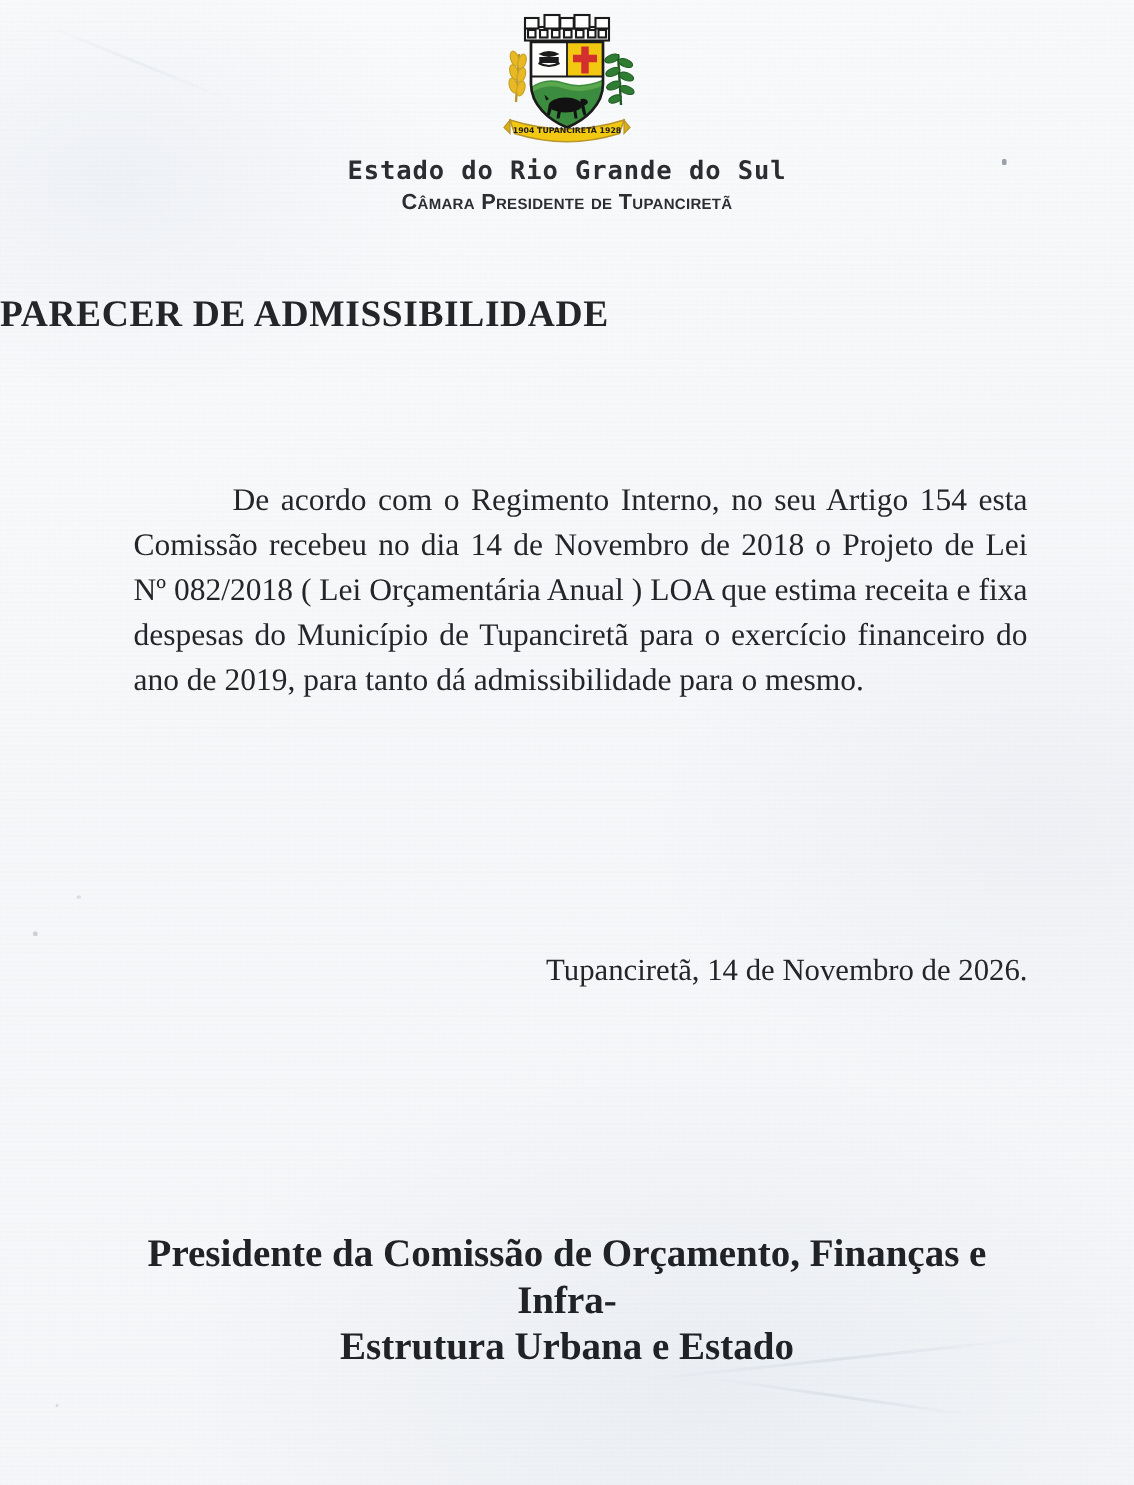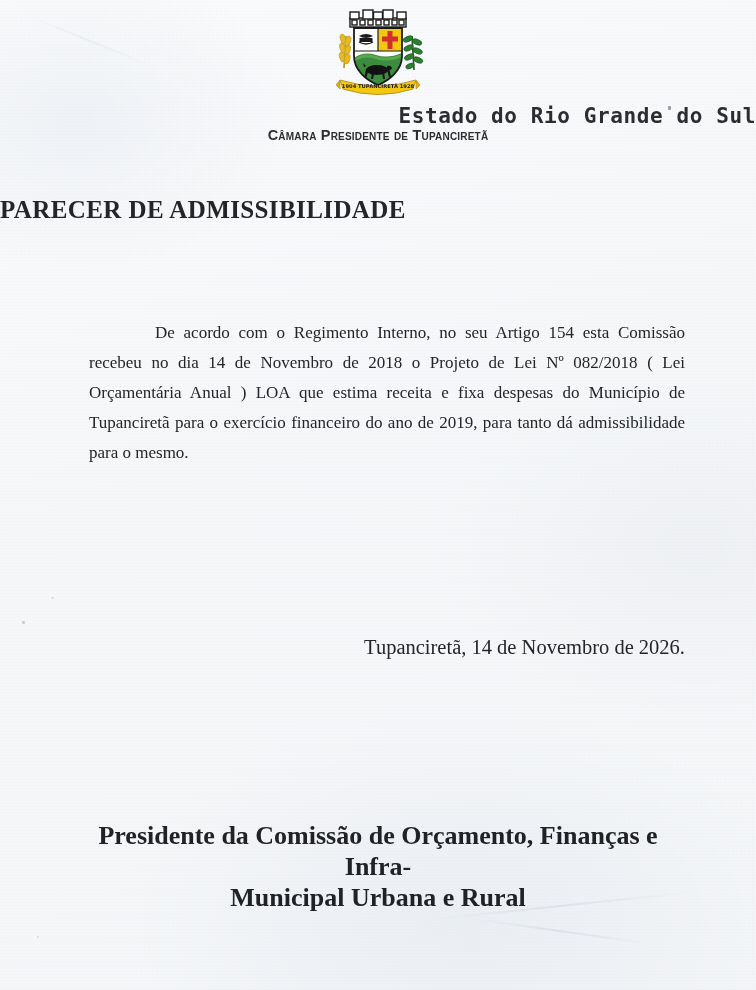--- a/index.html
+++ b/index.html
@@ -60,23 +60,23 @@
     width: 96px;
     height: 96px;
   }
   .crest svg { display: block; }
 
   
   .hdr-state {
     position: absolute;
     left: 0; right: 0;
     top: 104px;
-    text-align: right;
+    text-align: center;
     font-family: "DejaVu Sans Mono", "Liberation Mono", monospace;
-    font-size: 21px;
+    font-size: 17px;
     font-weight: 700;
     letter-spacing: 0.6px;
     color: #2b2d30;
   }
   .hdr-chamber {
     position: absolute;
     left: 0; right: 0;
     top: 127px;
     text-align: center;
     font-family: "Liberation Sans", sans-serif;
@@ -106,21 +106,21 @@
     left: 89px;
     top: 318px;
     width: 596px;
   }
   .body-par {
     margin: 0;
     text-align: justify;
     text-justify: inter-word;
     text-indent: 66px;
     font-family: "Liberation Serif", serif;
-    font-size: 17px;
+    font-size: 21px;
     line-height: 30px;
     color: #232528;
   }
 
   
   .date-line {
     position: absolute;
     left: 89px;
     top: 632px;
     width: 596px;
@@ -260,16 +260,16 @@
   <div class="doc-title">PARECER DE ADMISSIBILIDADE</div>
 
   <div class="body-block">
     <p class="body-par">De acordo com o Regimento Interno, no seu Artigo 154 esta Comissão recebeu no dia 14 de Novembro de 2018 o Projeto de Lei Nº 082/2018 ( Lei Orçamentária Anual ) LOA que estima receita e fixa despesas do Município de Tupanciretã para o exercício financeiro do ano de 2019, para tanto dá admissibilidade para o mesmo.</p>
   </div>
 
   <div class="date-line">Tupanciretã, 14 de Novembro de 2026.</div>
 
   <div class="sig-block">
     <span class="sig-line">Presidente da Comissão de Orçamento, Finanças e Infra-</span>
-    <span class="sig-line">Municipal Urbana e Rural</span>
+    <span class="sig-line">Estrutura Urbana e Estado</span>
   </div>
 
 </div>
 
 </body></html>

